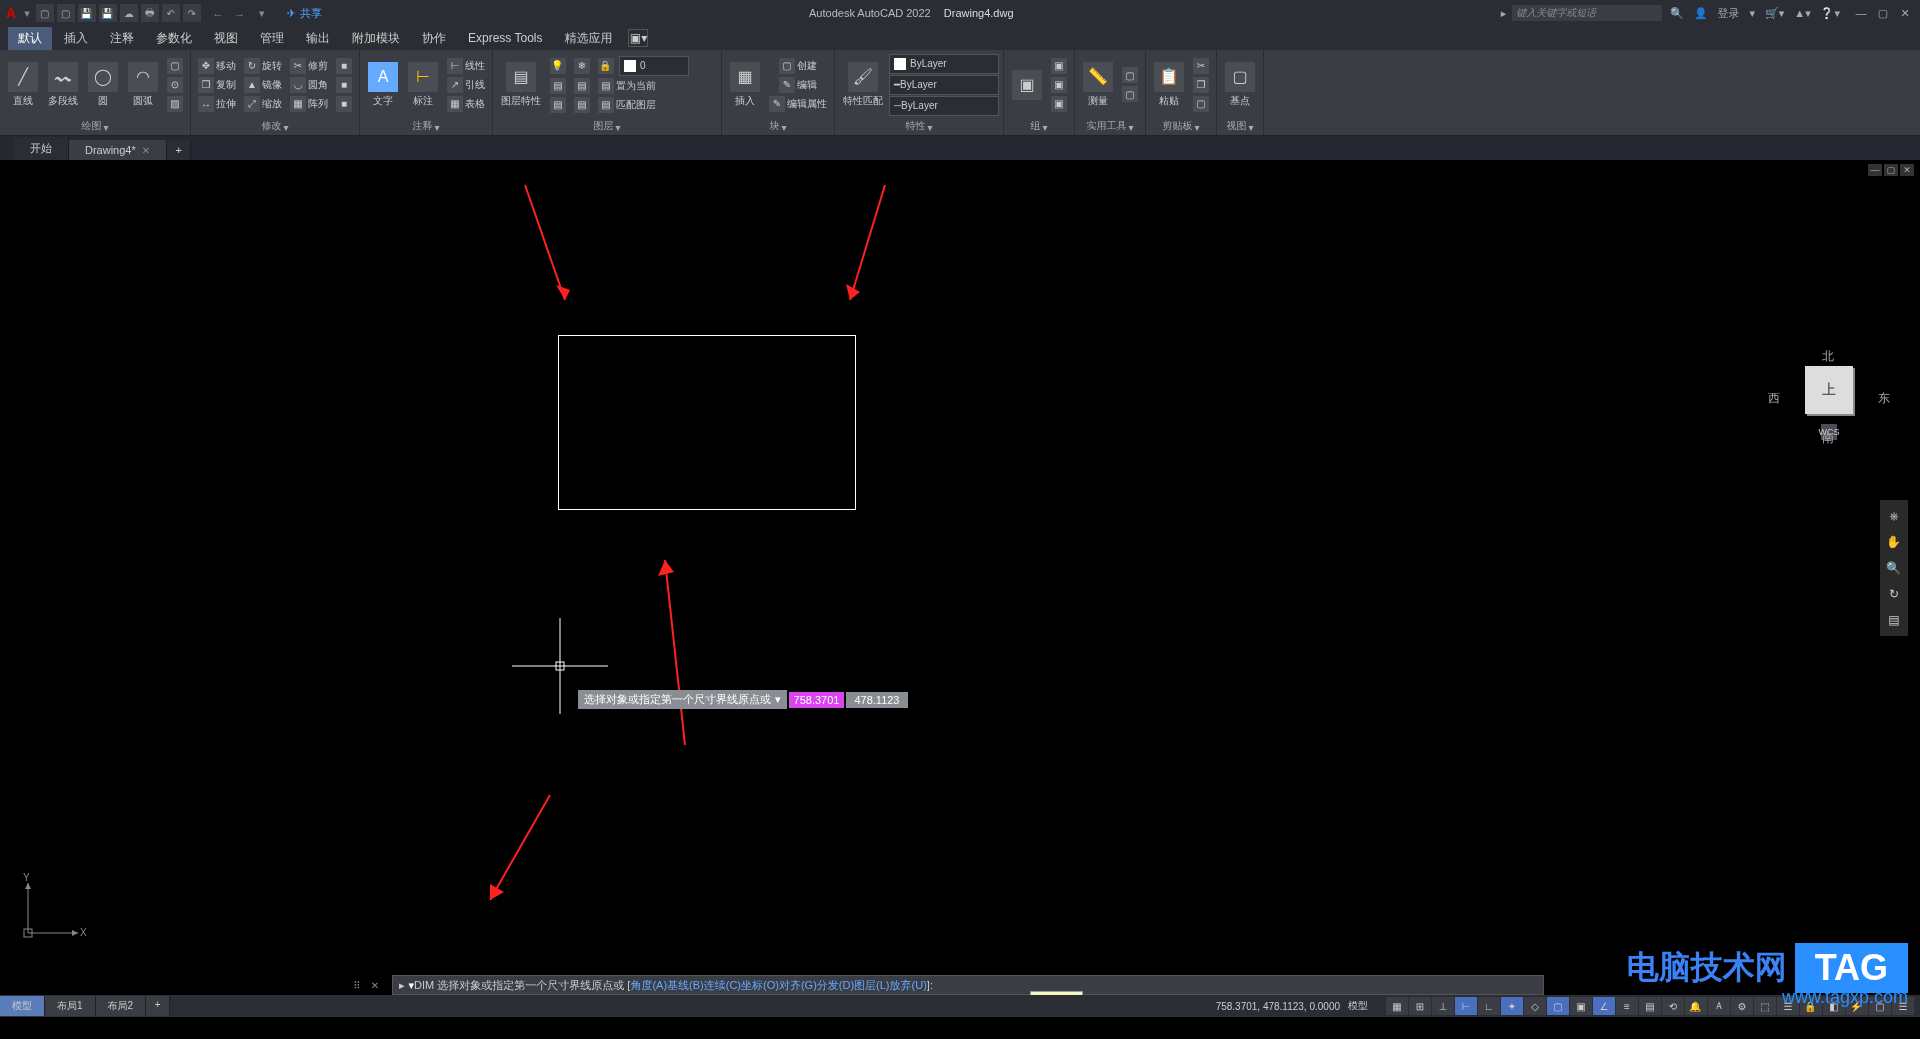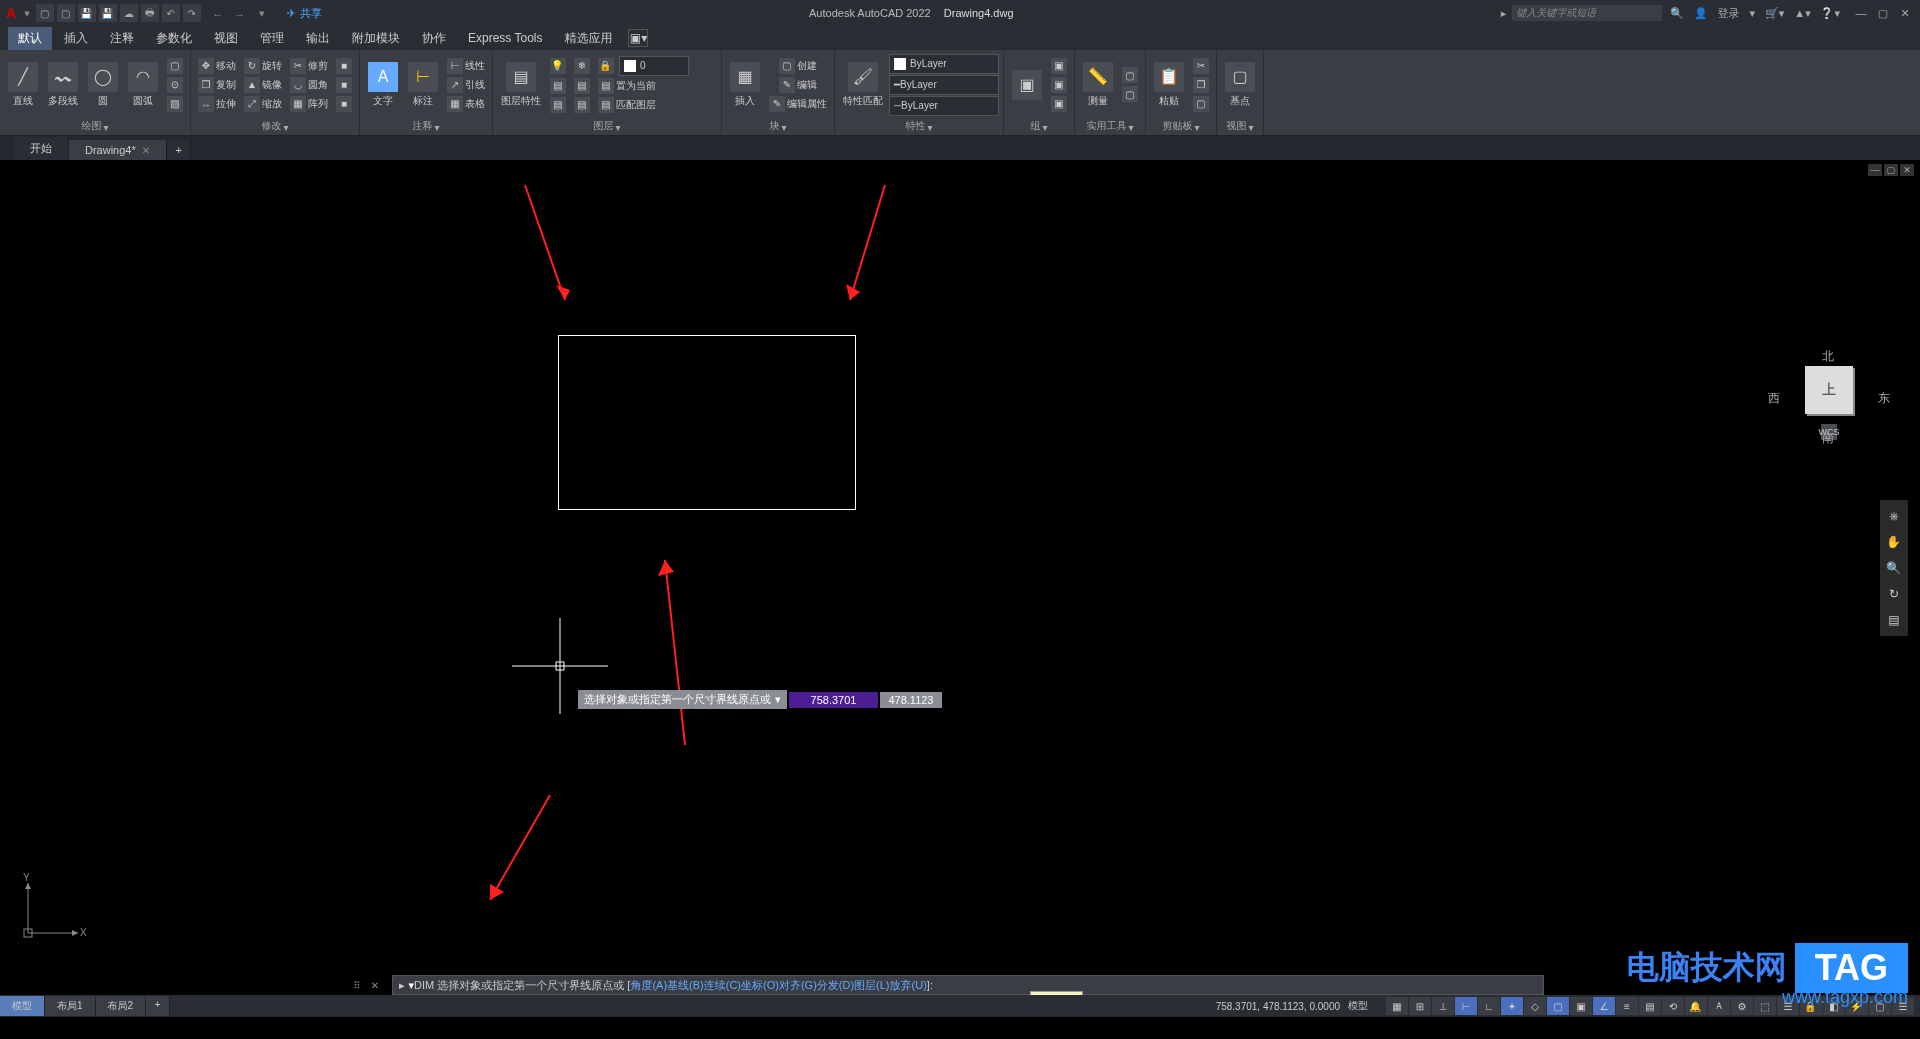--- a/index.html
+++ b/index.html
@@ -49,21 +49,21 @@
 
 
 .canvas { position: absolute; top: 160px; left: 0; right: 0; bottom: 44px; background: #000; }
 .canvas .panelctrl { position: absolute; top: 4px; right: 6px; display: flex; gap: 2px; }
 .canvas .panelctrl div { width: 14px; height: 12px; background: #333; color: #aaa; font-size: 9px; display: flex; align-items: center; justify-content: center; cursor: pointer; }
 .rect { position: absolute; left: 558px; top: 175px; width: 298px; height: 175px; border: 1px solid #fff; }
 .arrow-red { position: absolute; pointer-events: none; }
 
 .dyn-input { position: absolute; left: 578px; top: 530px; display: flex; align-items: center; font-size: 11px; }
 .dyn-input .prompt { background: #8a8d94; color: #fff; padding: 2px 6px; display: flex; align-items: center; gap: 4px; }
-.dyn-input .val1 { background: #4c1d95; color: #fff; padding: 2px 22px; margin-left: 2px; }
+.dyn-input .val1 { background: #d946ef; color: #fff; padding: 2px 5px; margin-left: 2px; }
 .dyn-input .val2 { background: #8a8d94; color: #fff; padding: 2px 8px; margin-left: 2px; }
 
 .ucs { position: absolute; left: 18px; bottom: 52px; color: #888; font-size: 10px; }
 
 .cmd-hist { position: absolute; left: 444px; bottom: 62px; width: 680px; font-size: 11px; color: #bbb; }
 .cmd-hist .line { padding: 1px 4px; background: rgba(80,80,80,0.6); margin-bottom: 1px; }
 .cmd-input { position: absolute; left: 392px; bottom: 44px; right: 376px; height: 20px; background: #3a3d44; border: 1px solid #555; display: flex; align-items: center; padding: 0 6px; font-size: 11px; color: #ccc; }
 .cmd-input .handle { position: absolute; left: -44px; display: flex; gap: 2px; }
 .cmd-input .handle div { width: 16px; height: 16px; display: flex; align-items: center; justify-content: center; font-size: 10px; color: #888; }
 .cmd-input .opt { color: #6af; }

